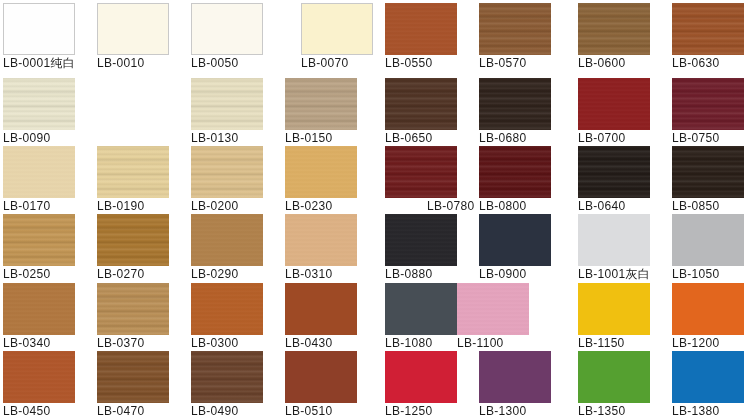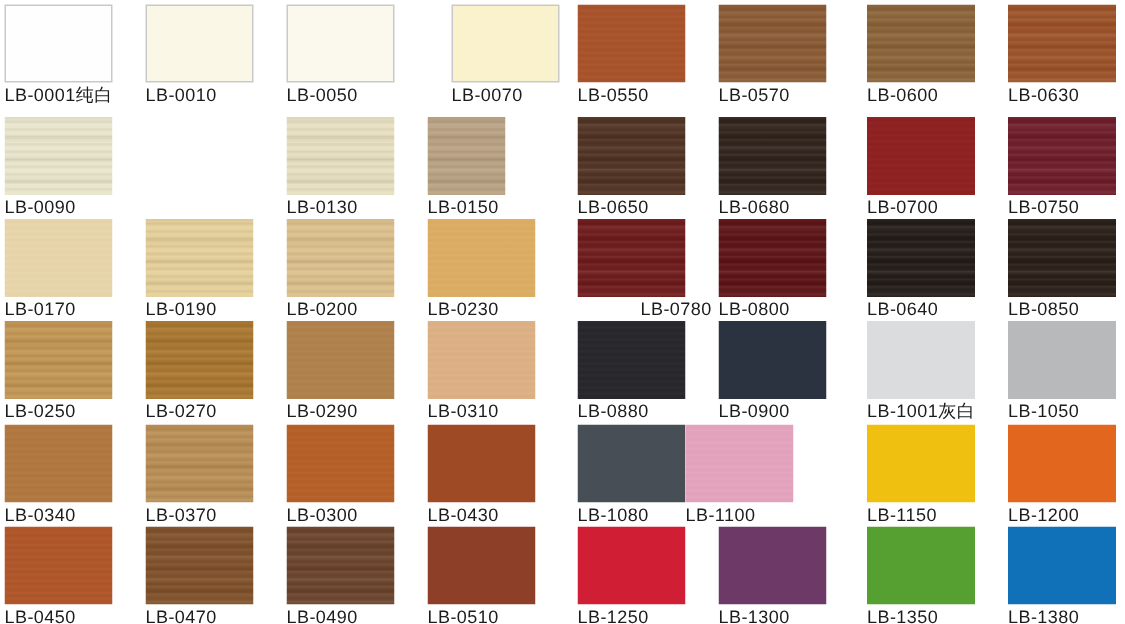--- a/index.html
+++ b/index.html
@@ -148,21 +148,21 @@
       <div class="label" style="color: rgb(28, 28, 28);">LB-0090</div>
     </div>
     <div class="cell" style="left: 191px; top: 78px; width: 72px; height: 68px;">
       <div class="swatch grain" title="LB-0130">
         <div class="base" style="background: rgb(231, 223, 192);"></div>
         <div class="grain"></div>
         <div class="grain2"></div>
       </div>
       <div class="label" style="color: rgb(28, 28, 28);">LB-0130</div>
     </div>
-    <div class="cell" style="left: 285px; top: 78px; width: 52px; height: 68px;">
+    <div class="cell" style="left: 285px; top: 78px; width: 72px; height: 68px;">
       <div class="swatch grain" title="LB-0150">
         <div class="base" style="background: rgb(185, 162, 132);"></div>
         <div class="grain"></div>
         <div class="grain2"></div>
       </div>
       <div class="label" style="color: rgb(28, 28, 28);">LB-0150</div>
     </div>
     <div class="cell" style="left: 385px; top: 78px; width: 72px; height: 68px;">
       <div class="swatch grain" title="LB-0650">
         <div class="base" style="background: rgb(80, 51, 36);"></div>

